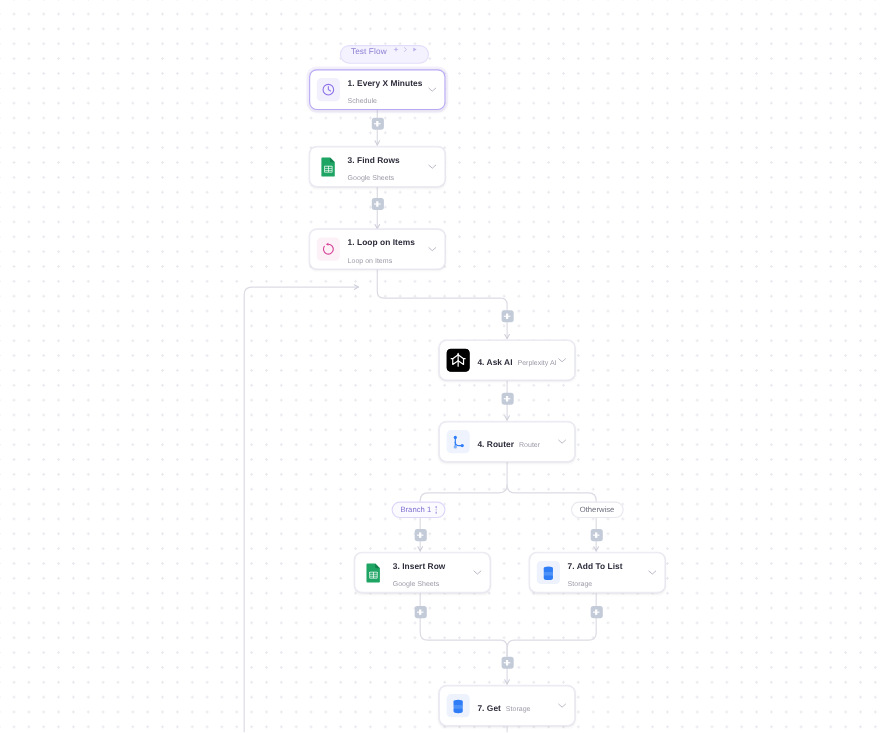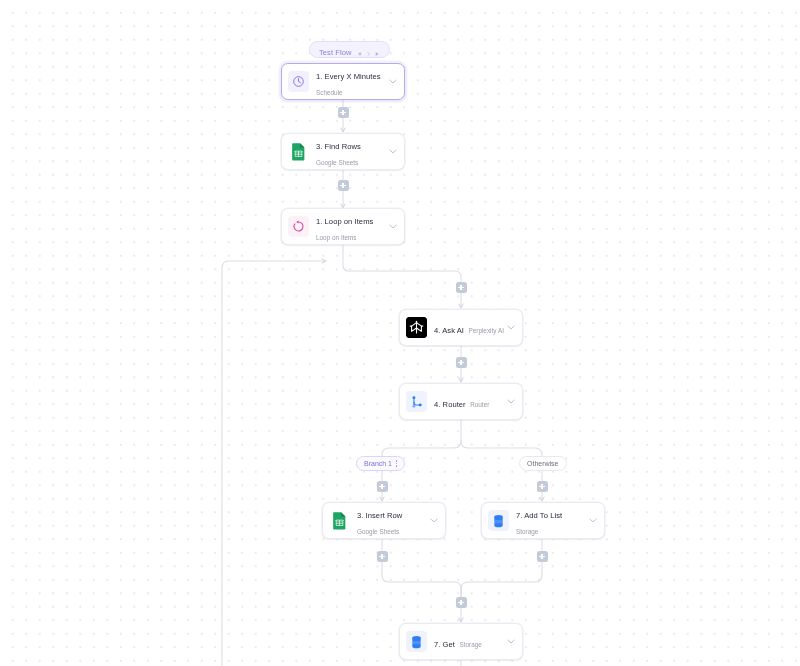--- a/index.html
+++ b/index.html
@@ -23,21 +23,21 @@
     position: absolute;
     left: 0; top: 0;
     width: 800px; height: 666px;
     pointer-events: none;
   }
 
   
   .flow-badge {
     position: absolute;
     display: flex;
-    align-items: flex-end;
+    align-items: flex-start;
     gap: 5px;
     height: 17px;
     padding: 0 9px;
     border-radius: 9px;
     background: #f4f2fe;
     border: 1px solid #e3ddfa;
     color: #8b7fd4;
     font-size: 7.5px;
     letter-spacing: .1px;
     white-space: nowrap;
@@ -73,21 +73,21 @@
   }
   .node-icon svg { display: block; }
   .node-text {
     flex: 1 1 auto;
     min-width: 0;
     padding-left: 7px;
     line-height: 1;
   }
   .node-title {
     font-size: 7.6px;
-    font-weight: normal;
+    font-weight: bold;
     color: #2b2b3a;
     letter-spacing: .05px;
     white-space: nowrap;
     overflow: hidden;
     text-overflow: ellipsis;
     margin-bottom: 3.5px;
   }
   .node-sub {
     font-size: 6.4px;
     color: #9b9ba8;

